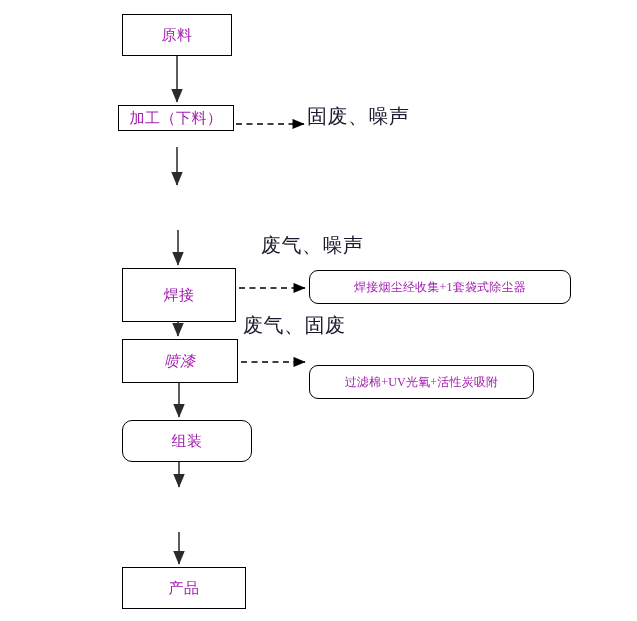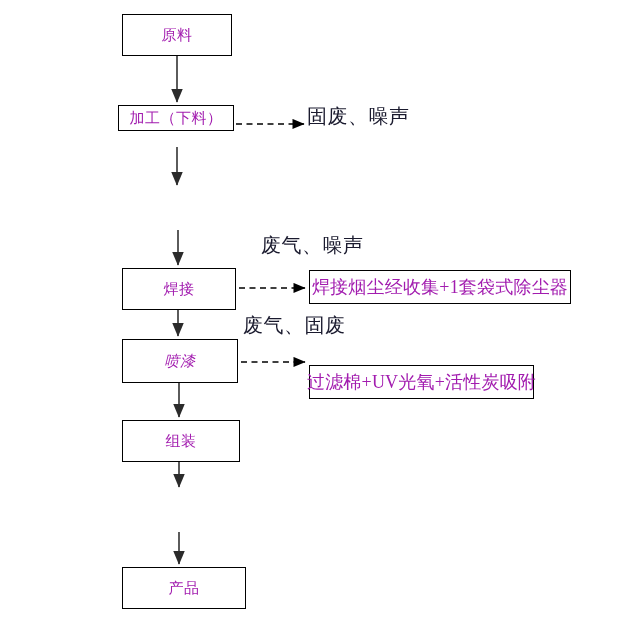--- a/index.html
+++ b/index.html
@@ -22,22 +22,23 @@
     background: #ffffff;
     display: flex;
     align-items: center;
     justify-content: center;
     font-size: 15px;
     color: #a21caf;
     letter-spacing: 0.5px;
     white-space: nowrap;
   }
   .node.treat {
-    font-size: 18px;
+    font-size: 12px;
     letter-spacing: 0.2px;
+    border-radius: 9px;
   }
   .edge-label {
     position: absolute;
     font-size: 20px;
     color: #1a1a2e;
     white-space: nowrap;
     letter-spacing: 0.5px;
   }
   svg.links {
     position: absolute;
@@ -78,25 +79,25 @@
       <line x1="239" y1="288" x2="305" y2="288"></line>
       <line x1="241" y1="362" x2="305" y2="362"></line>
     </g>
   </svg>
 
   <div class="node" style="left:122px; top:14px; width:110px; height:42px;">原料</div>
 
   <div class="node" style="left:118px; top:105px; width:116px; height:26px;">加工（下料）</div>
 
 
-  <div class="node" style="left:122px; top:268px; width:114px; height:42px;">焊接</div>
+  <div class="node" style="left:122px; top:268px; width:114px; height:54px;">焊接</div>
 
   <div class="node" style="left:122px; top:339px; width:116px; height:44px;font-style:italic;">喷漆</div>
 
-  <div class="node" style="left:122px; top:420px; width:118px; height:42px;">组装</div>
+  <div class="node" style="left:122px; top:420px; width:130px; height:42px;border-radius:10px;">组装</div>
 
 
   <div class="node" style="left:122px; top:567px; width:124px; height:42px;">产品</div>
 
   <div class="node treat" style="left:309px; top:270px; width:262px; height:34px;">焊接烟尘经收集+1套袋式除尘器</div>
 
   <div class="node treat" style="left:309px; top:365px; width:225px; height:34px;">过滤棉+UV光氧+活性炭吸附</div>
 
   <div class="edge-label" style="left:307px; top:103px;">固废、噪声</div>
 

